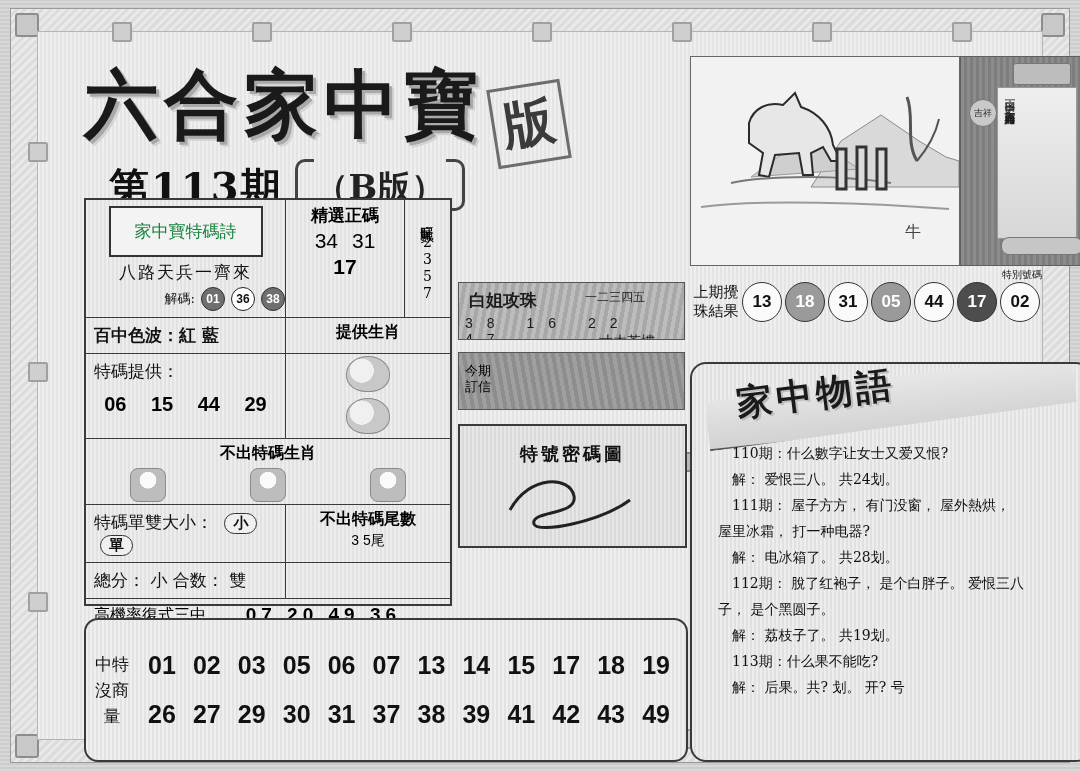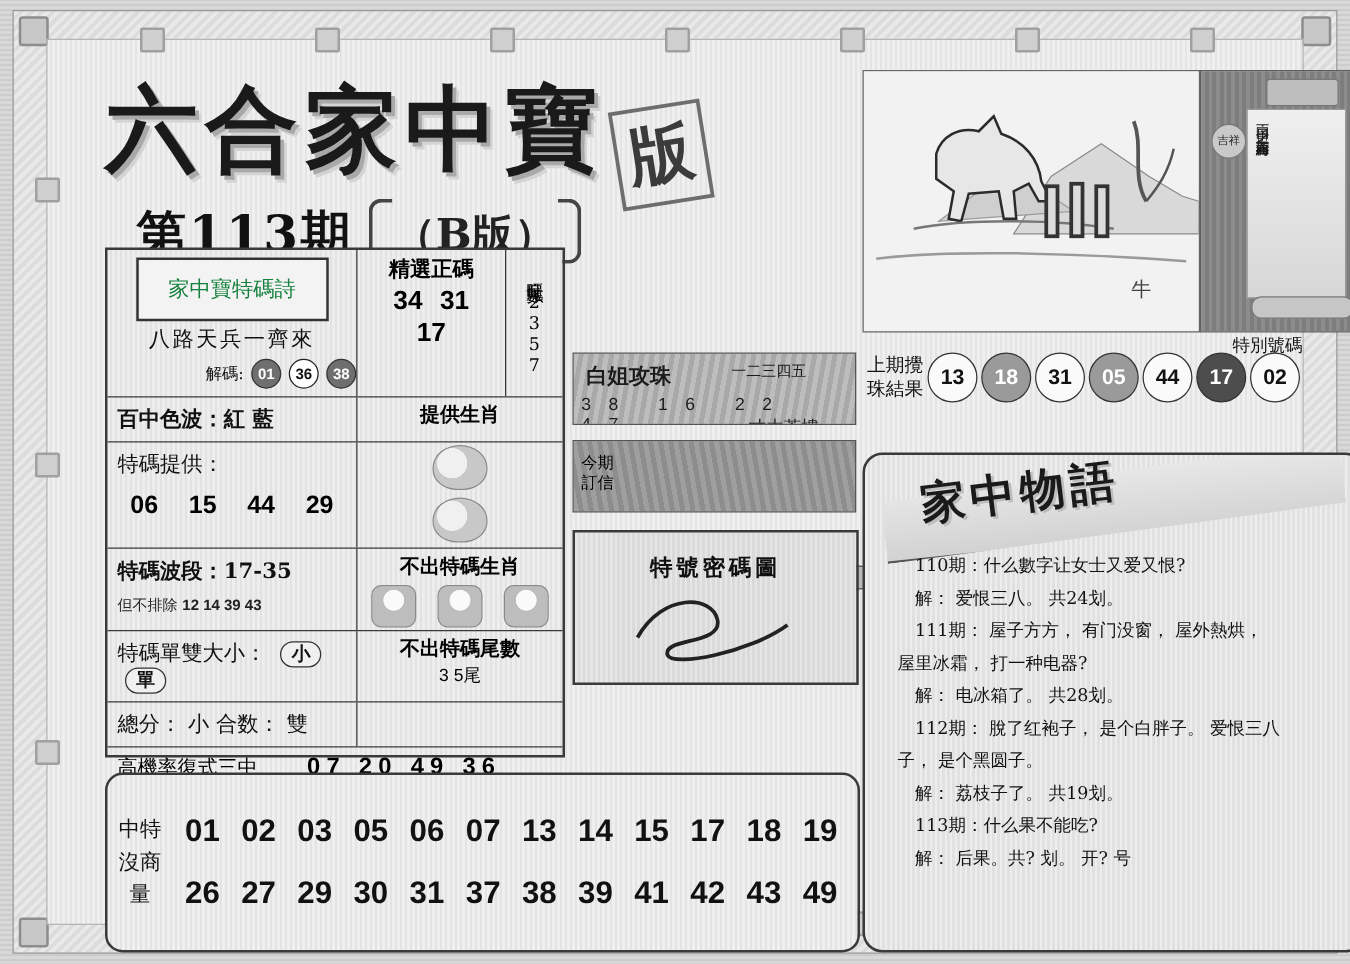--- a/index.html
+++ b/index.html
@@ -86,21 +86,21 @@
   .ball{
     width:22px;height:22px;border-radius:50%;border:1px solid #222;
     display:flex;align-items:center;justify-content:center;
     font-size:12px;font-weight:bold;color:#111;background:#fff;
     font-family:"Liberation Sans", sans-serif;
   }
   .ball.dark{background:#6f6f6f;color:#fff;border-color:#333;}
   .ball.mid{background:#b9b9b9;}
 
   .jxzm-title{text-align:center;font-size:17px;font-weight:bold;padding:4px 0 2px;}
-  .jxzm-nums{display:flex;justify-content:center;gap:14px;font-size:21px;font-weight:bold;font-family:"Liberation Sans",sans-serif;}
+  .jxzm-nums{display:flex;justify-content:center;gap:14px;font-size:21px;font-weight:normal;font-family:"Liberation Sans",sans-serif;}
   .jxzm-single{text-align:center;font-size:21px;font-weight:bold;font-family:"Liberation Sans",sans-serif;padding-top:2px;}
   .wwcell{
     width:46px;border-left:1px solid #3a3a3a;box-sizing:border-box;
     display:flex;align-items:center;justify-content:center;
   }
   .vert{writing-mode:vertical-rl;text-orientation:upright;font-size:14px;letter-spacing:1px;line-height:18px;}
 
   .row-label{font-size:17px;padding:6px 8px;color:#111;}
   .bold{font-weight:bold;}
   .nums-4{display:flex;justify-content:space-around;font-size:20px;font-weight:bold;padding:4px 6px 6px;font-family:"Liberation Sans",sans-serif;}
@@ -201,21 +201,21 @@
     width:38px;height:38px;border-radius:50%;
     display:flex;align-items:center;justify-content:center;
     font-family:"Liberation Sans",sans-serif;font-size:17px;font-weight:bold;
     border:1px solid #333;
   }
   .rb-white{background:#fafafa;color:#111;}
   .rb-gray{background:#9a9a9a;color:#fff;}
   .rb-dark{background:#4d4d4d;color:#fff;}
   .special-note{
     position:absolute;right:-2px;top:-14px;font-family:"DejaVu Serif",serif;
-    font-size:14px;color:#111;
+    font-size:10px;color:#111;
   }
 
   
   .story{
     position:absolute;left:652px;top:330px;width:398px;height:396px;
     border:2px solid #3a3a3a;border-radius:16px;
     background:repeating-linear-gradient(90deg,#ededed 0 2px,#e1e1e1 2px 4px);
     overflow:hidden;
   }
   .story-title{
@@ -341,29 +341,20 @@
             <div class="zodiac-imgs">
               <div class="zico"></div>
             </div>
             <div class="zodiac-imgs">
               <div class="zico"></div>
             </div>
           </div>
         </div>
 
         <div class="lt-row">
-          <div class="cellA">
-            <div class="row-label bold">
-              <span>特碼波段：</span><span>17-35</span>
-            </div>
-            <div class="tip">
-              <span>但不排除</span>
-              <b>12 14 39 43</b>
-            </div>
-          </div>
           <div class="cellB">
             <div class="supply-head">不出特碼生肖</div>
             <div class="mini-imgs">
               <div class="mini"></div>
               <div class="mini"></div>
               <div class="mini"></div>
             </div>
           </div>
         </div>
 

